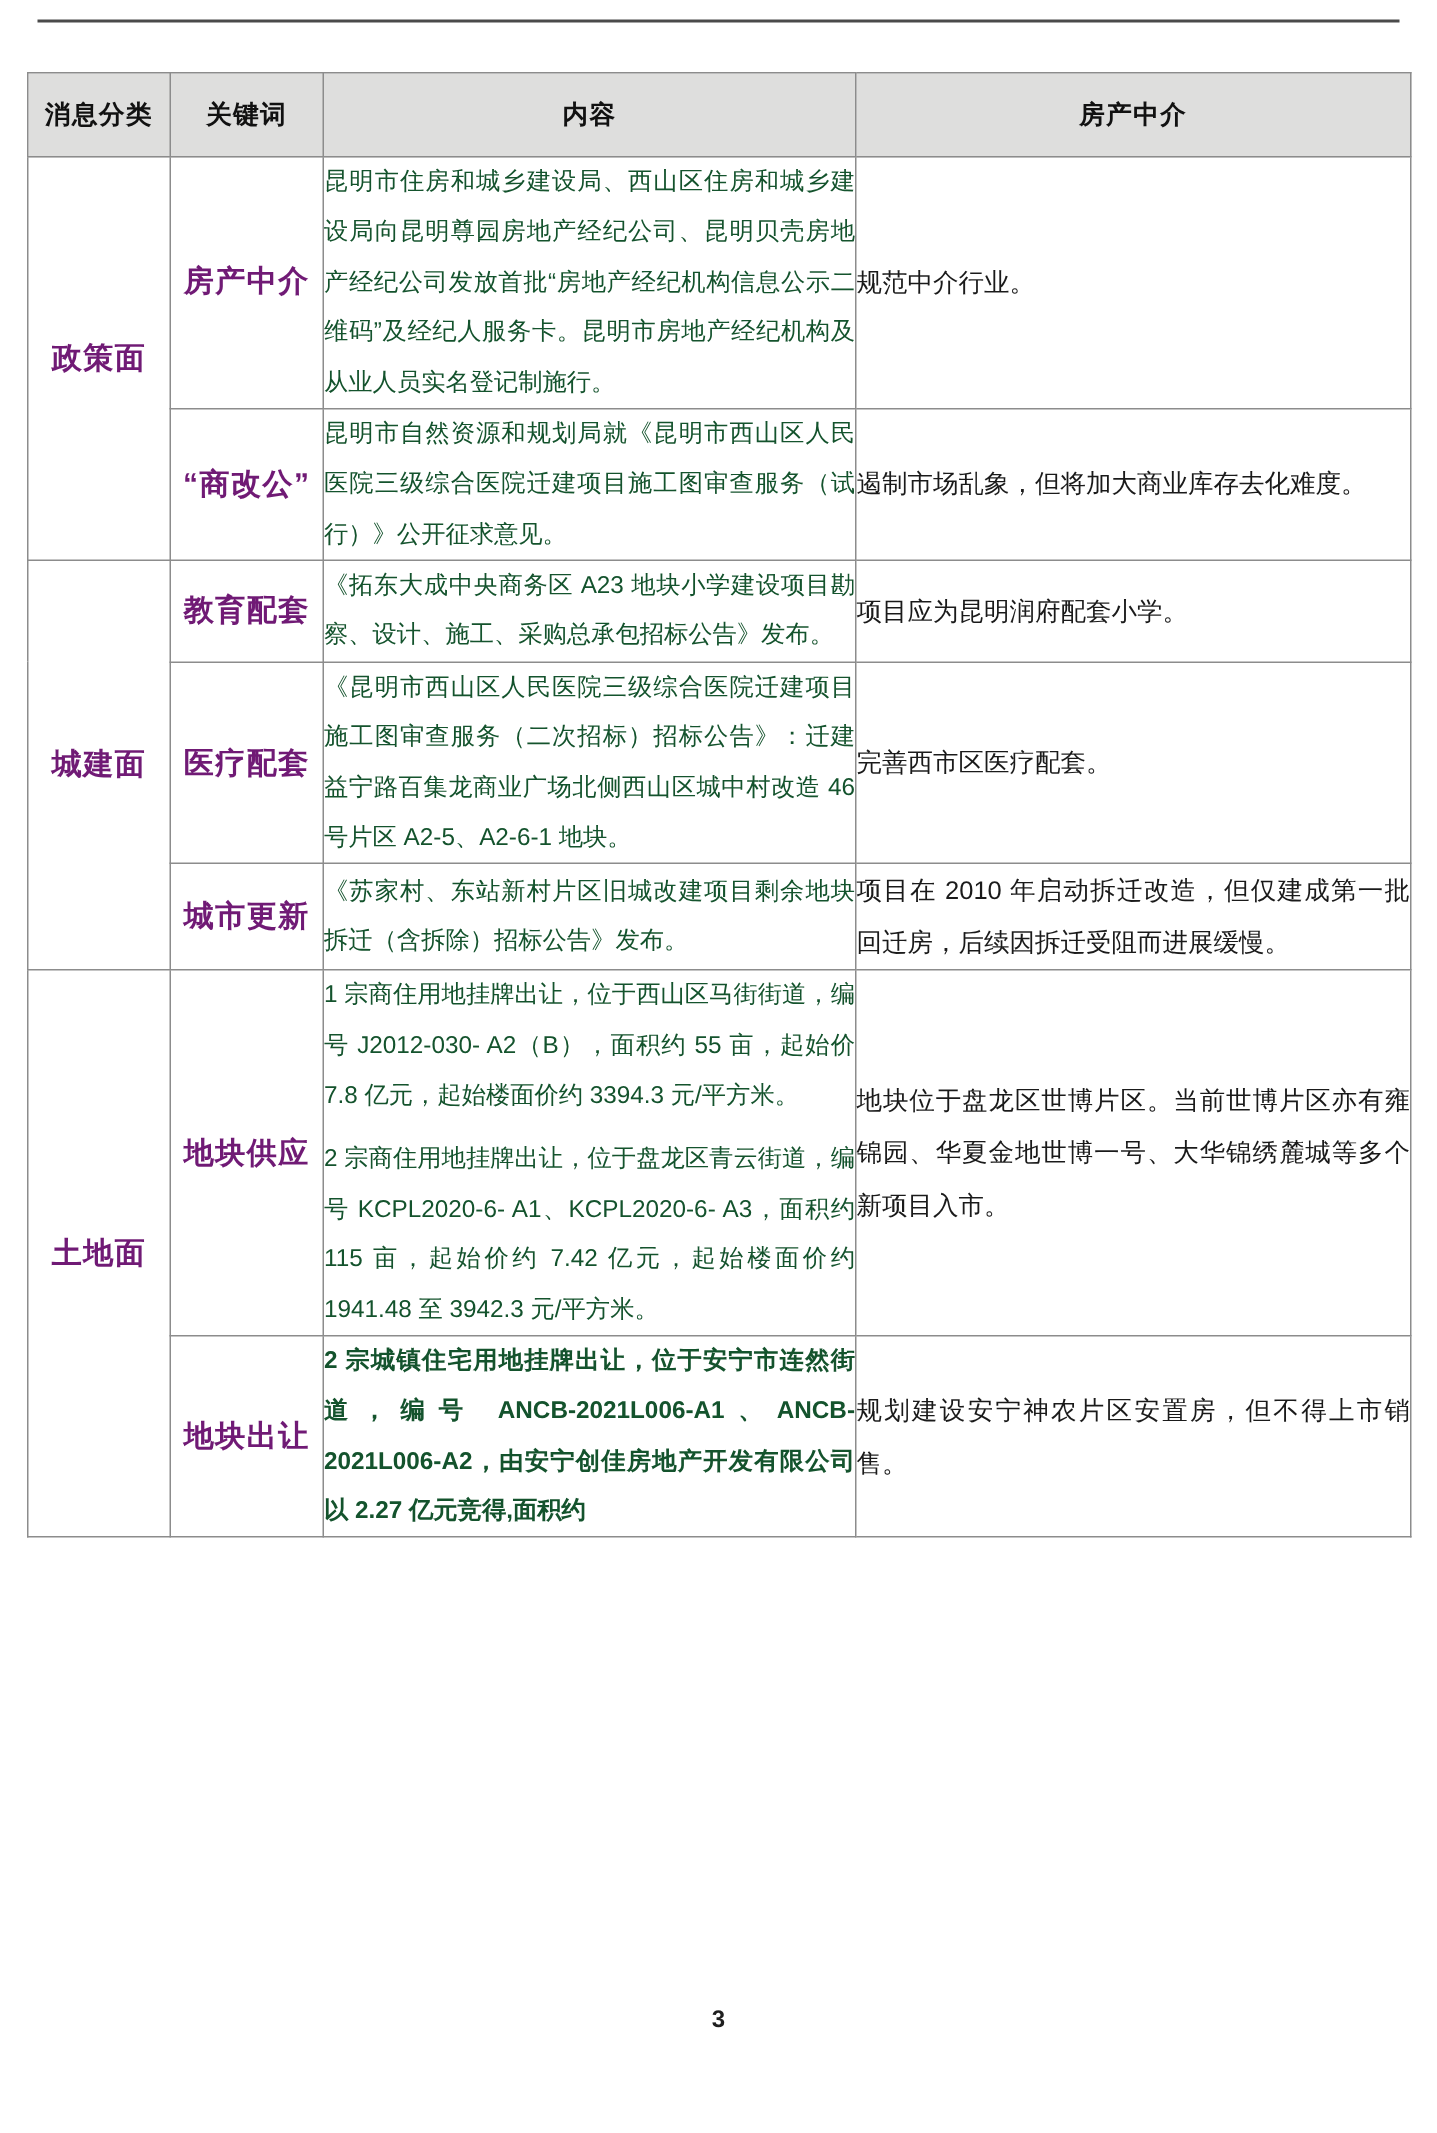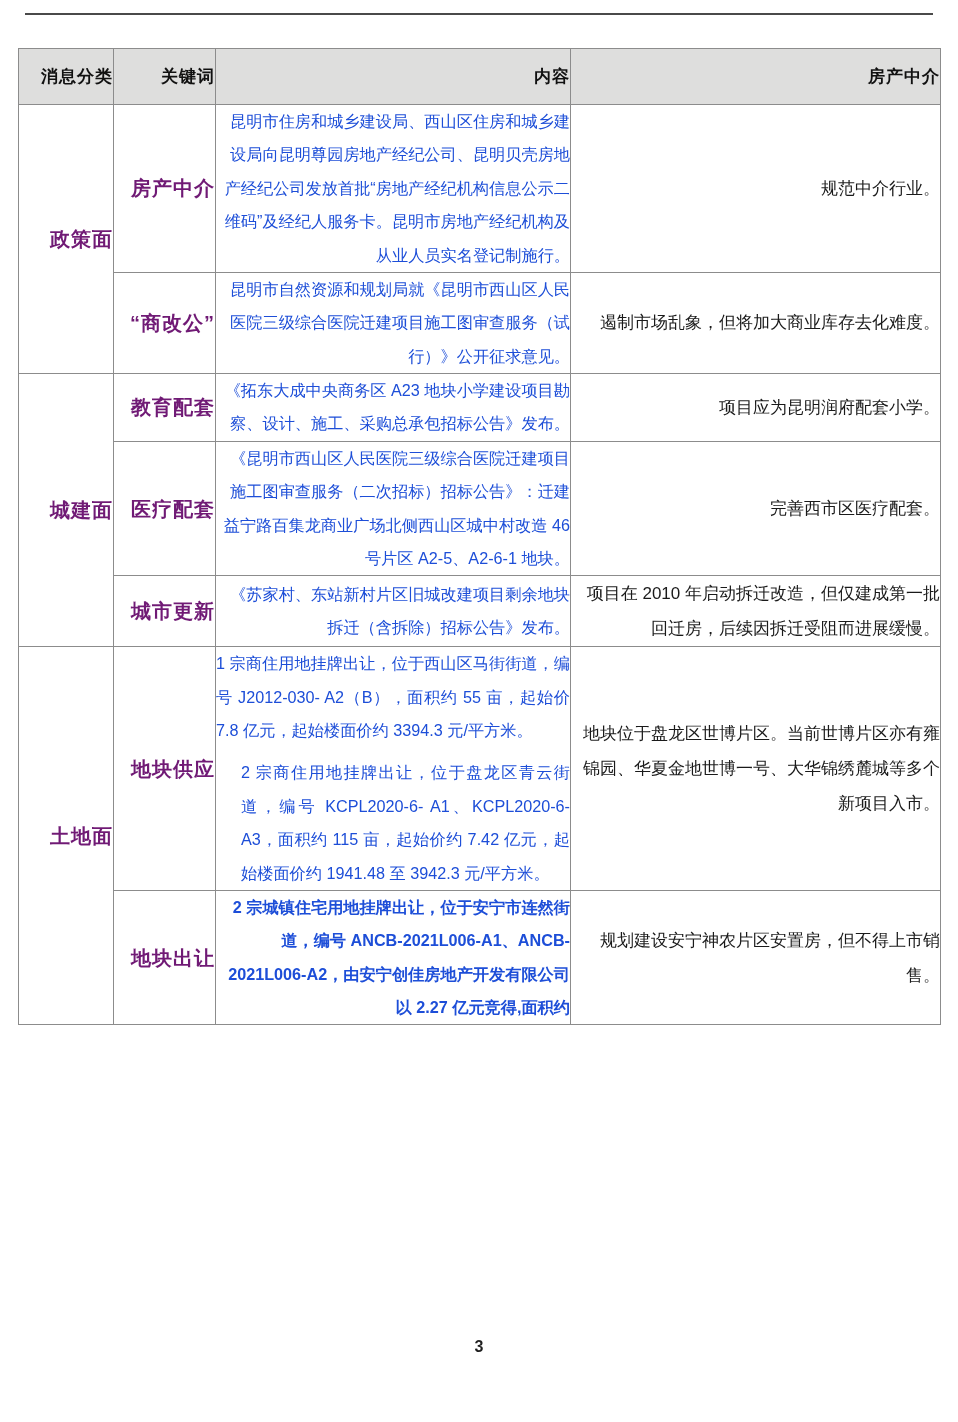--- a/index.html
+++ b/index.html
@@ -49,21 +49,20 @@
   table.report-table {
     width: 922px;
     border-collapse: collapse;
     table-layout: fixed;
   }
   table.report-table td,
   table.report-table th {
     border: 1px solid #8c8c8c;
     vertical-align: middle;
     padding: 0;
-    text-align: right;
   }
   thead th {
     background: #dededd;
     font-size: 17px;
     font-weight: bold;
     text-align: center;
     height: 56px;
     letter-spacing: 1px;
     color: #111;
   }
@@ -82,38 +81,37 @@
     color: #701a75;
     line-height: 1.5;
   }
 
   td.content-cell {
     padding: 13px 14px 13px 14px;
     font-size: 16.2px;
     line-height: 2.06;
     text-align: justify;
     text-justify: inter-ideograph;
-    color: #1d4ed8;
+    color: #14532d;
   }
   td.impact-cell {
     padding: 13px 13px 13px 13px;
     font-size: 17px;
     line-height: 2.06;
     text-align: justify;
     text-justify: inter-ideograph;
     color: #1a1a1a;
     vertical-align: middle;
   }
   td.content-cell p,
   td.impact-cell p {
     margin: 0;
   }
   td.content-cell p + p {
     margin-top: 9px;
-    margin-left: 25px;
   }
   .just-block {
     text-align: justify;
     text-justify: inter-ideograph;
   }
   .last-clip {
     overflow: hidden;
     font-weight: bold;
   }
 

